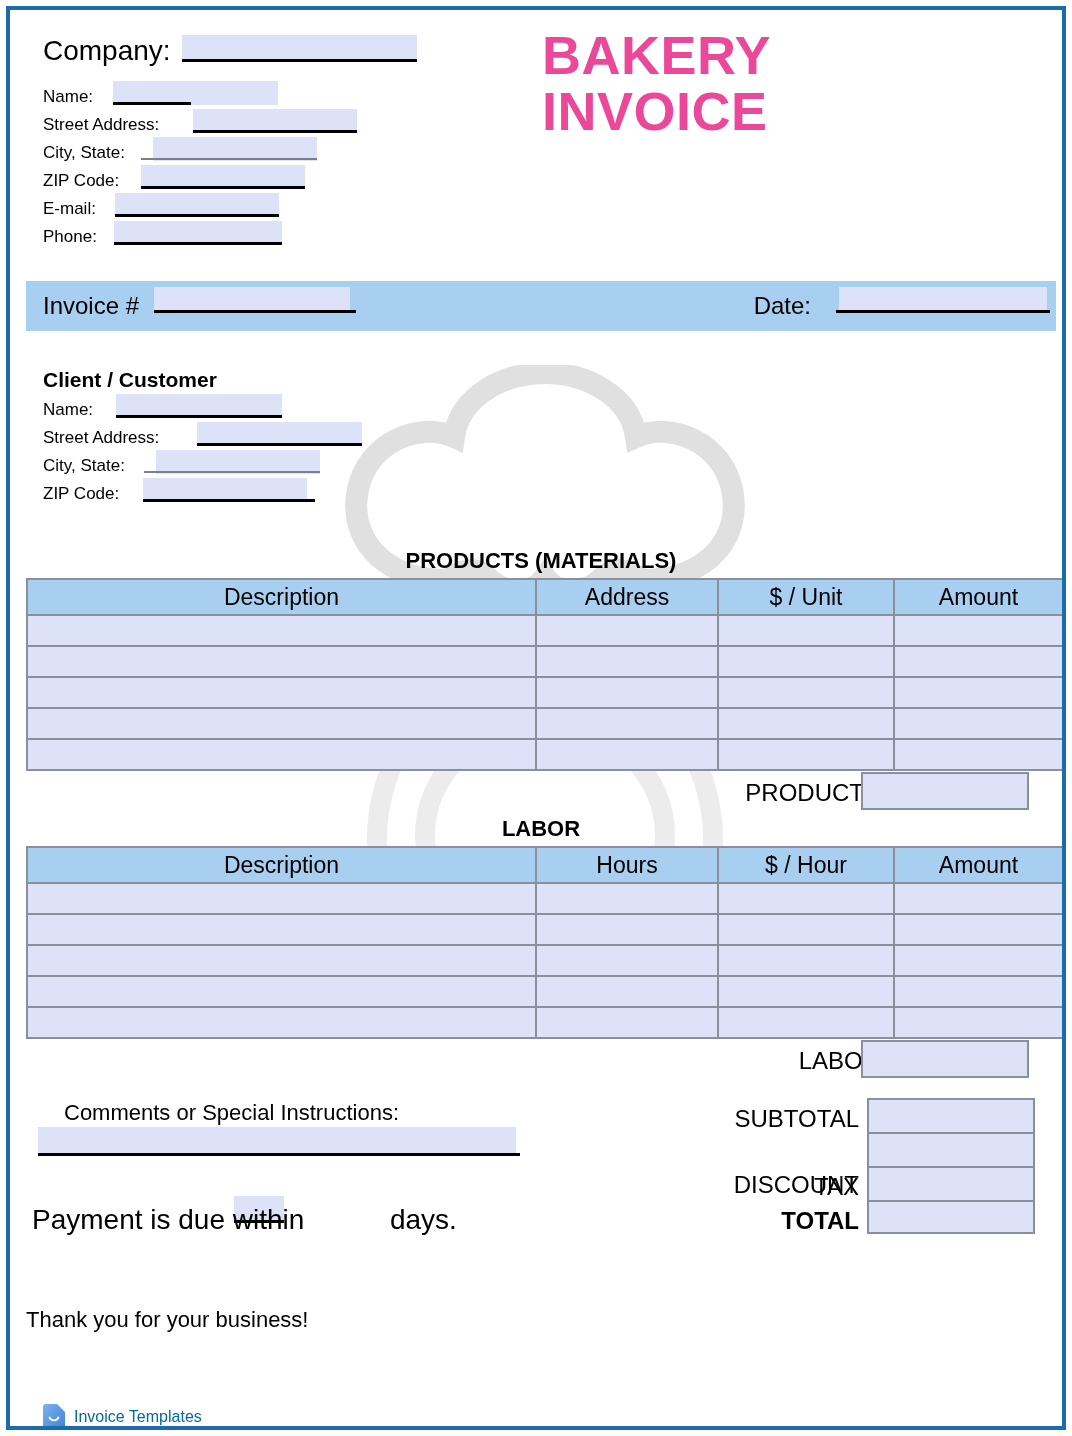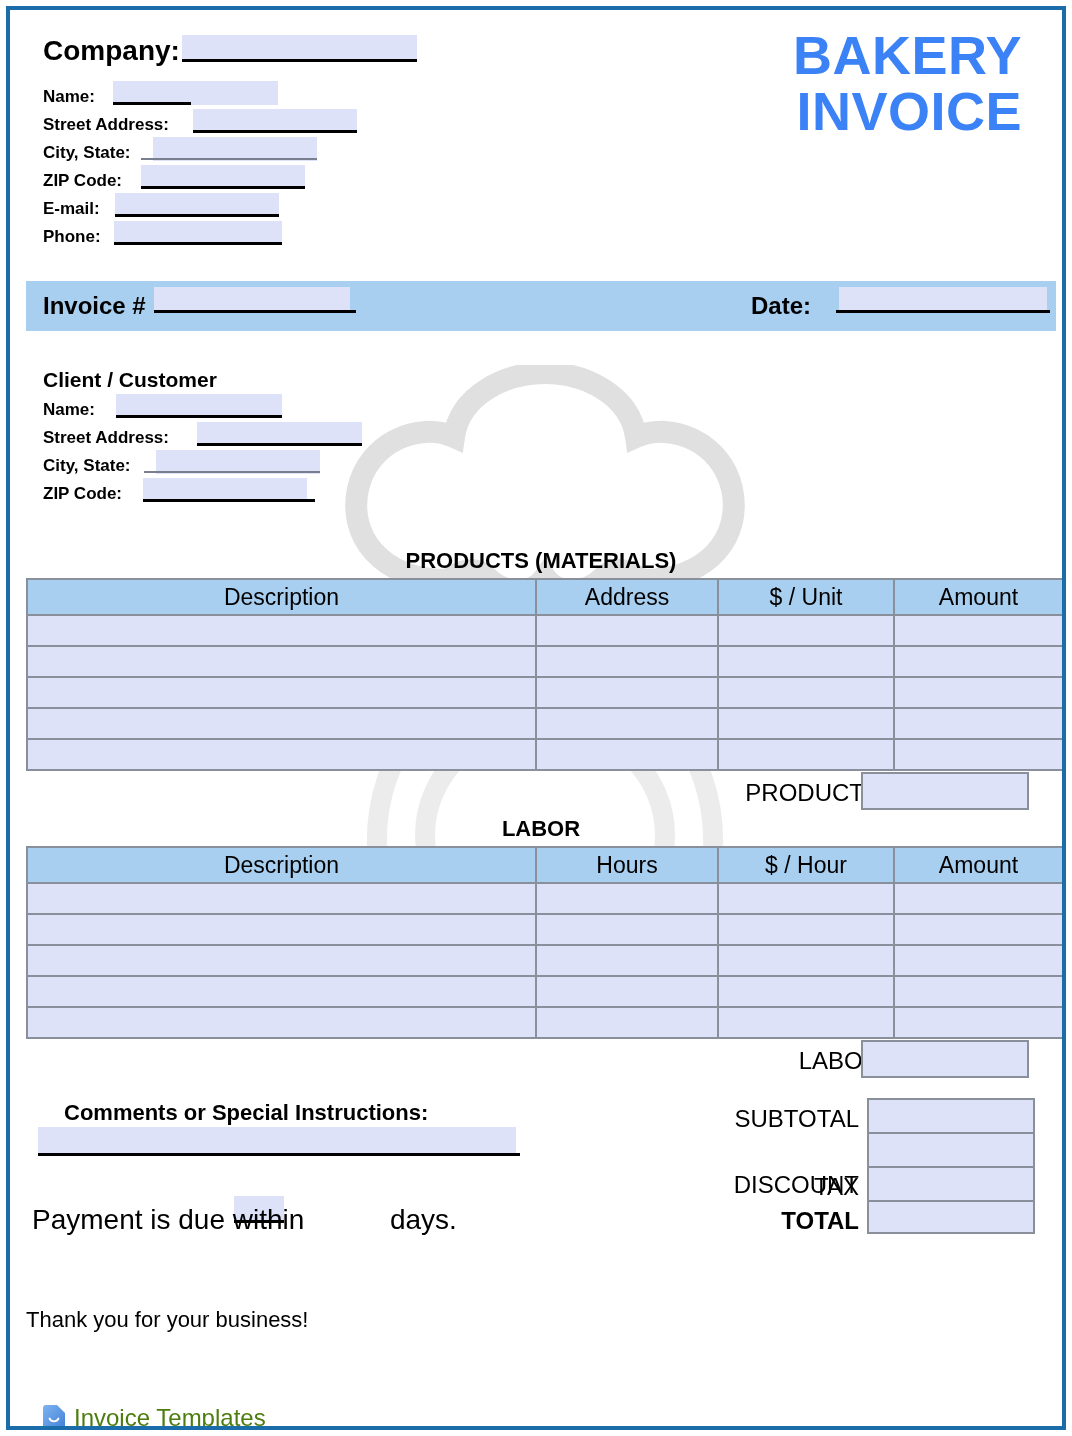--- a/index.html
+++ b/index.html
@@ -44,29 +44,28 @@
     border-bottom:3px solid #000;
     z-index:2;
   }
   .rule.thin{border-bottom:2px solid #7a7f90;}
 
   .lbl{
     position:absolute;
     z-index:3;
     white-space:nowrap;
     line-height:1;
-    font-weight:bold;
   }
 
   
   #company-label{left:33px;top:27px;font-size:28px;}
   #title-block{
     position:absolute;right:40px;top:18px;width:480px;
-    text-align:right;z-index:3;
-    color:#3b82f6;font-weight:bold;font-size:54px;line-height:1.03;
+    text-align:left;z-index:3;
+    color:#ec4899;font-weight:bold;font-size:54px;line-height:1.03;
     letter-spacing:0.5px;
   }
 
   .sub-label{font-size:17px;}
 
   
   #invoice-band{
     position:absolute;left:16px;top:271px;width:1030px;height:50px;
     background:#a8cff0;z-index:1;
   }
@@ -152,21 +151,21 @@
   
   #thanks{
     position:absolute;left:16px;top:1297px;width:1030px;
     font-size:22px;z-index:3;
   }
   #footer-logo{
     position:absolute;left:33px;top:1394px;display:flex;align-items:center;
     gap:9px;z-index:3;
   }
   #footer-logo .mark{width:22px;height:26px;display:block;}
-  #footer-logo .txt{font-size:24px;color:#4d7c0f;text-align:right;}
+  #footer-logo .txt{font-size:16px;color:#0369a1;text-align:right;}
 </style>
 </head>
 <body>
 
 <div class="page">
  <div class="frame">
   <div class="inner">
 
     <div class="watermark">
       <svg viewBox="0 0 450 730" xmlns="http://www.w3.org/2000/svg">

